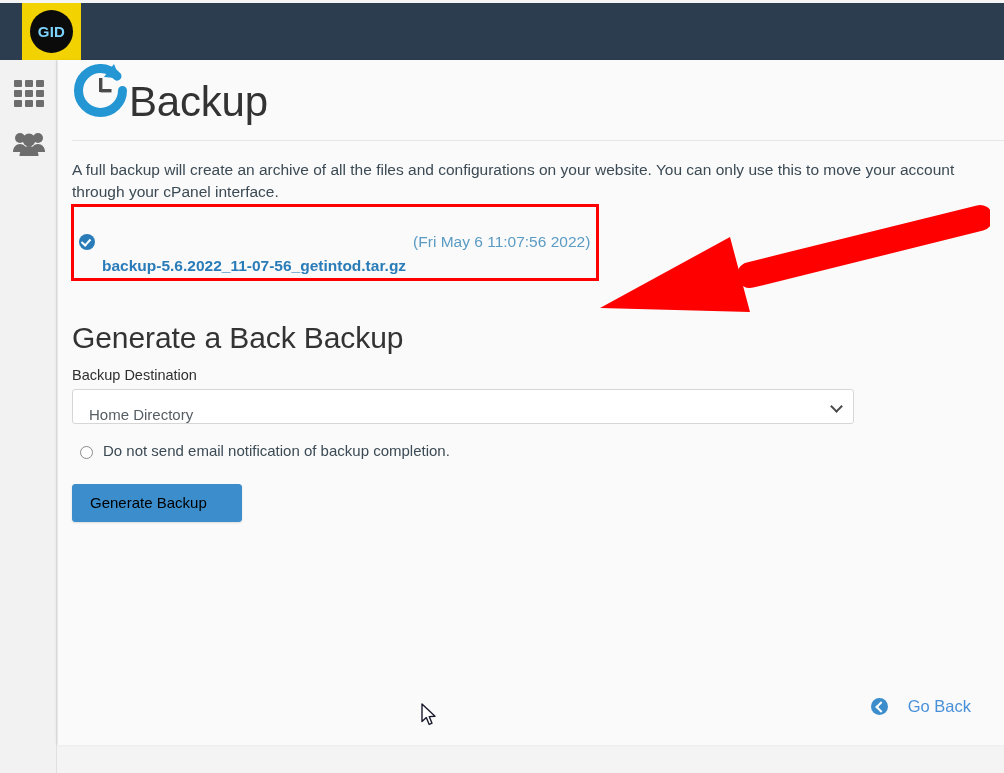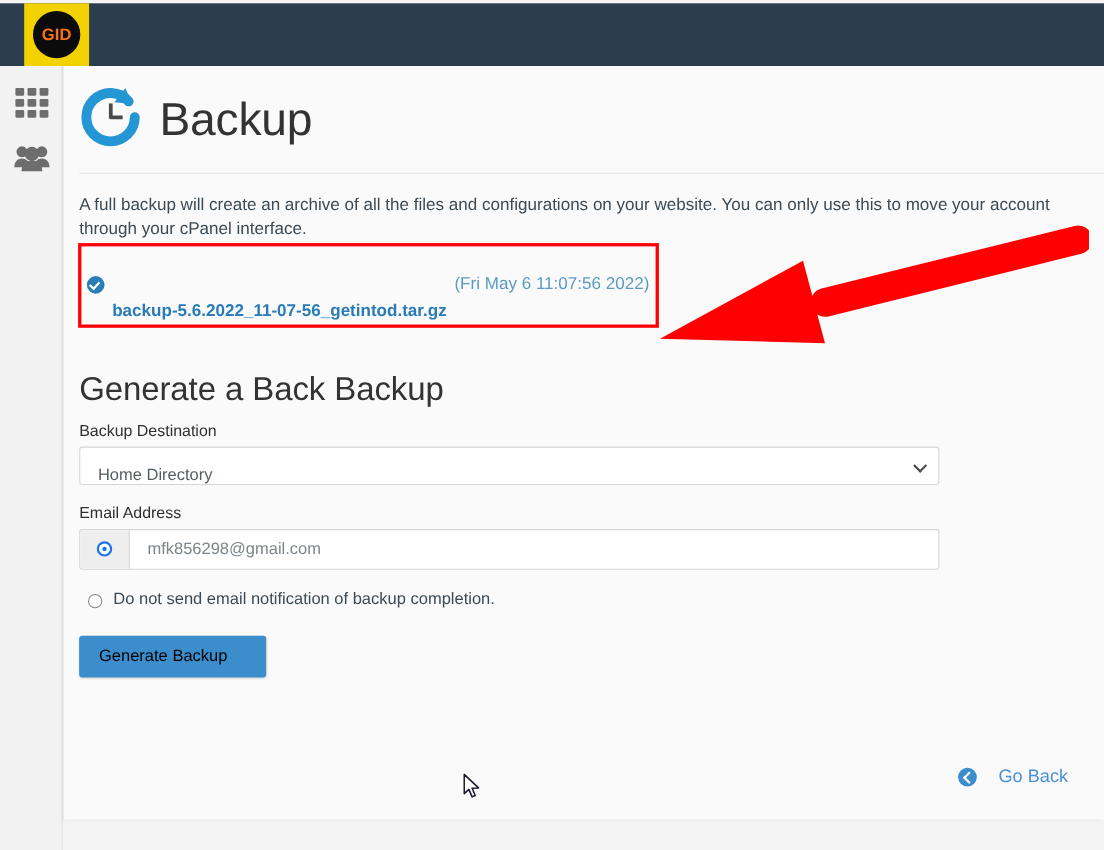--- a/index.html
+++ b/index.html
@@ -31,21 +31,21 @@
     background: #f2d200;
     display: flex; align-items: center; justify-content: center;
   }
   #logo-circle {
     width: 43px; height: 43px;
     border-radius: 50%;
     background: #0b0b0b;
     display: flex; align-items: center; justify-content: center;
   }
   #logo-text {
-    color: #f97316;
+    color: #7dd3fc;
     font-size: 15px;
     font-weight: bold;
     letter-spacing: 0.2px;
     font-family: "Liberation Sans", sans-serif;
   }
 
   
   #sidebar {
     position: absolute;
     left: 0; top: 60px;
@@ -85,23 +85,22 @@
   }
   #content-inner {
     position: relative;
     padding: 0 0 0 14px;
     width: 946px;
   }
 
   
   #page-title-row {
     display: flex;
-    align-items: center;
-    gap: 16px;
-    padding-top: 18px;
+    align-items: flex-end;
+    padding-top: 2px;
     padding-left: 0px;
   }
   #page-title {
     font-size: 42px;
     color: #333333;
     font-weight: normal;
     letter-spacing: -0.2px;
     font-family: "Liberation Sans", sans-serif;
     line-height: 1;
   }
@@ -388,29 +387,20 @@
       <h2 class="section-head second">Generate a Back Backup</h2>
 
       <div class="field-block">
         <div class="field-label">Backup Destination</div>
         <div id="dest-select">
           <span>Home Directory</span>
           <span id="dest-chevron"></span>
         </div>
       </div>
 
-      <div class="field-block">
-        <div class="field-label">Email Address</div>
-        <div id="email-group">
-          <div id="email-addon">
-            <span class="radio-on"></span>
-          </div>
-          <input id="email-input" type="text" placeholder="mfk856298@gmail.com" style="">
-        </div>
-      </div>
 
       <div id="no-email-row">
         <span class="radio-off"></span>
         <span id="no-email-label">Do not send email notification of backup completion.</span>
       </div>
 
       <button id="generate-btn">Generate Backup</button>
 
     </div>
 

